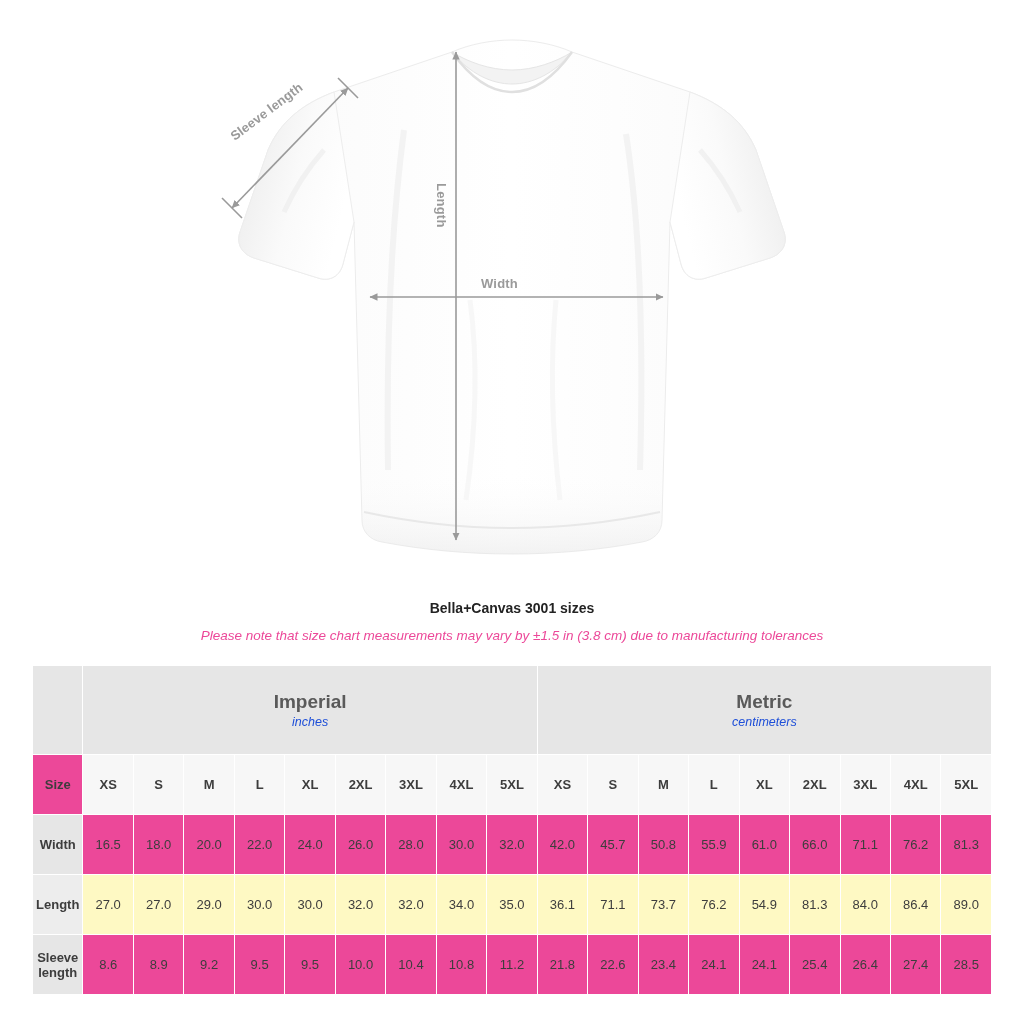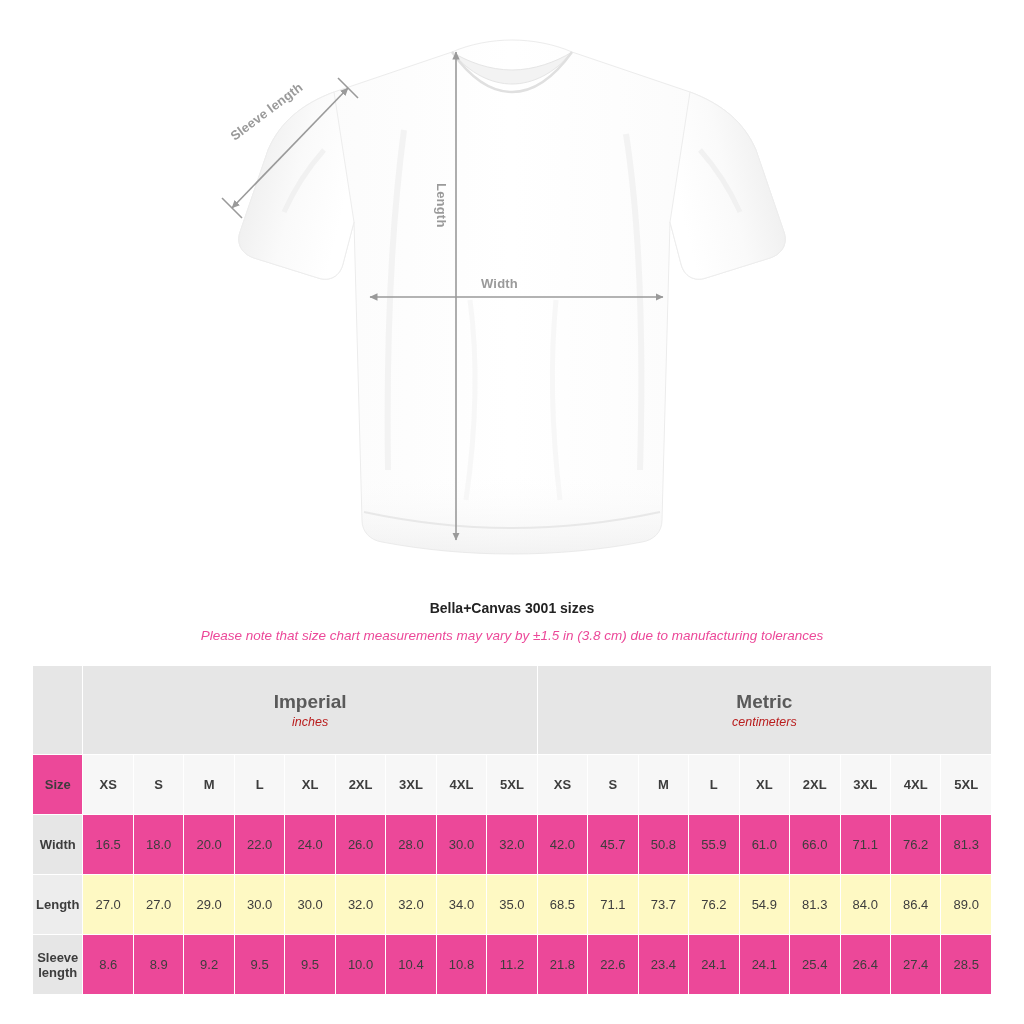--- a/index.html
+++ b/index.html
@@ -116,21 +116,21 @@
   .unit-system {
     font-size: 19px;
     font-weight: bold;
     color: #5a5a5a;
     display: block;
     line-height: 1.2;
   }
   .unit-sub {
     font-size: 12.5px;
     font-style: italic;
-    color: #b91c1c;
+    color: #1d4ed8;
     display: block;
     margin-top: 2px;
   }
   .corner-cell {
     background: #e6e6e6;
   }
   .row-head {
     background: #ededed;
     font-weight: bold;
     font-size: 13.5px;
@@ -317,21 +317,21 @@
             <td class="row-head">Length</td>
             <td class="val">27.0</td>
             <td class="val">27.0</td>
             <td class="val">29.0</td>
             <td class="val">30.0</td>
             <td class="val">30.0</td>
             <td class="val">32.0</td>
             <td class="val">32.0</td>
             <td class="val">34.0</td>
             <td class="val">35.0</td>
-            <td class="val">68.5</td>
+            <td class="val">36.1</td>
             <td class="val">71.1</td>
             <td class="val">73.7</td>
             <td class="val">76.2</td>
             <td class="val">54.9</td>
             <td class="val">81.3</td>
             <td class="val">84.0</td>
             <td class="val">86.4</td>
             <td class="val">89.0</td>
           </tr>
           <tr class="band-a">

